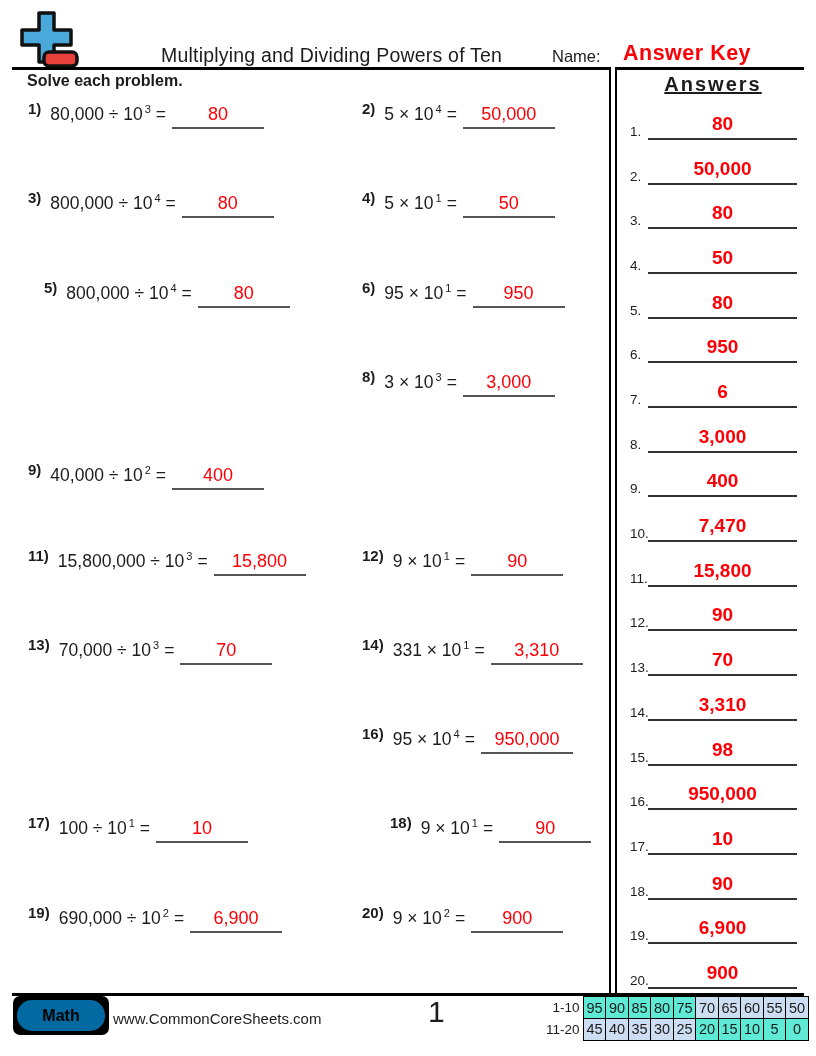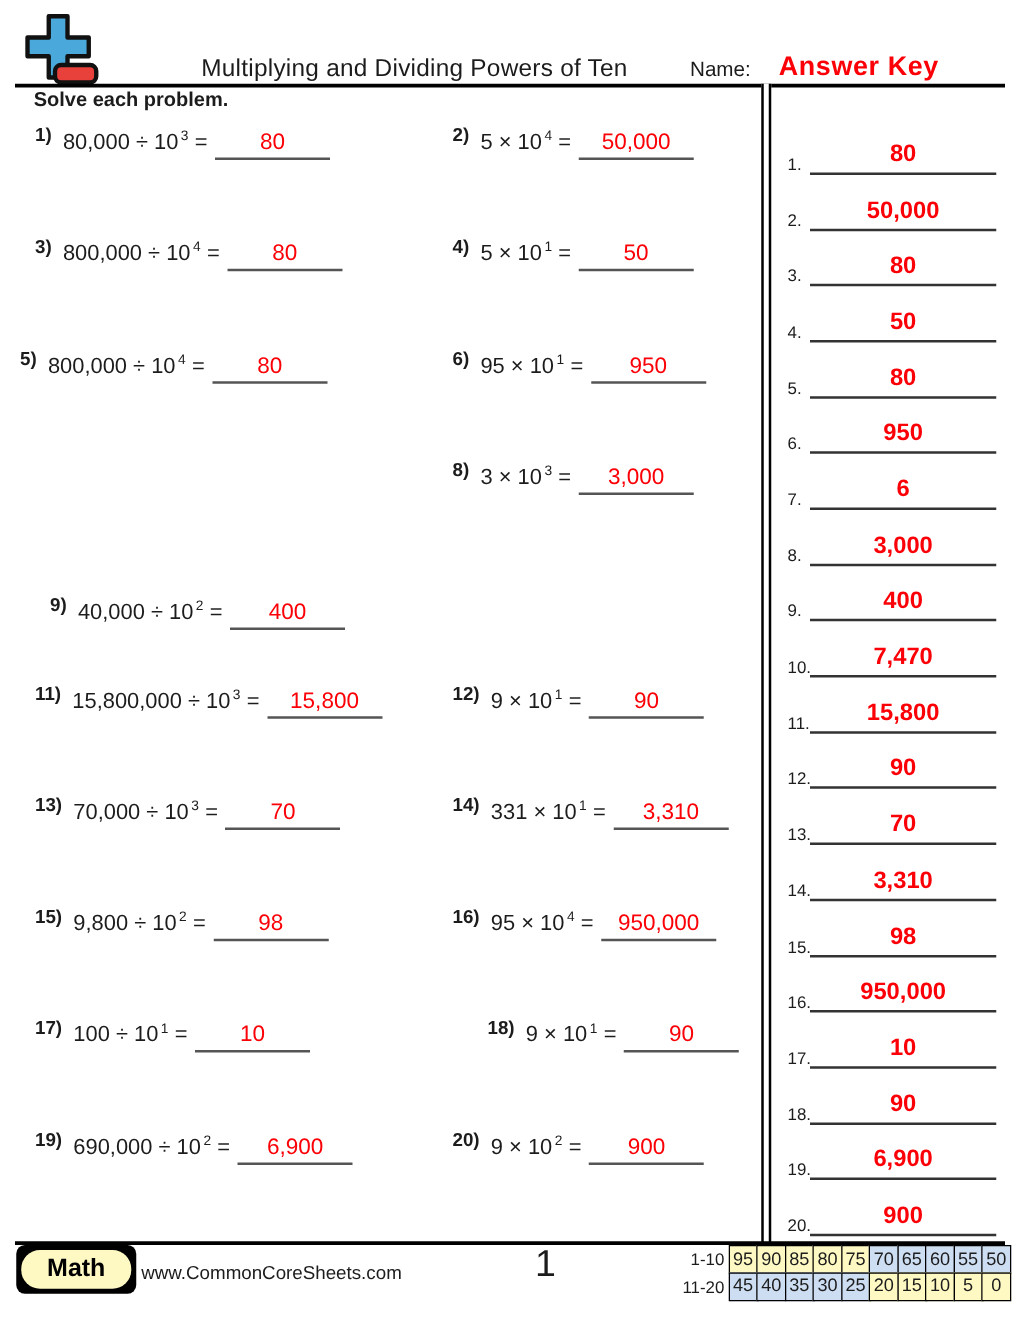--- a/index.html
+++ b/index.html
@@ -30,53 +30,54 @@
   .pnum { font-weight:bold; font-size:15px; vertical-align:6px; margin-right:9px; }
   .expr { font-size:17.5px; }
   .exp { font-size:11px; vertical-align:7px; margin-left:2px; }
   .eq { margin-left:5px; }
   .blank { display:inline-block; min-width:92px; border-bottom:2.2px solid #555;
     text-align:center; margin-left:6px; padding:0 8px 2px; }
   .ansval { color:var(--red,#f00); font-size:18px; }
 
   .footer-line { position:absolute; left:12px; right:12px; top:993px; height:2.5px; background:#000; }
   .badge { position:absolute; left:13px; top:996px; width:96px; height:39px; background:#000; border-radius:7px; }
-  .badge-inner { position:absolute; left:4px; right:4px; top:4px; bottom:4px; background:#fef9c3;
+  .badge-inner { position:absolute; left:4px; right:4px; top:4px; bottom:4px; background:#0369a1;
     border-radius:15px; display:flex; align-items:center; justify-content:center;
-    font-weight:bold; font-size:20px; color:#000; }
+    font-weight:bold; font-size:16px; color:#000; }
   .website { position:absolute; left:113px; top:1010px; font-size:15px; }
   .page-num { position:absolute; left:428px; top:995px; font-size:30px; }
 
   .grade-table { position:absolute; right:7px; top:996px; }
   .grade-row { display:flex; }
   .grade-row.second { margin-top:-1.5px; }
   .grade-label { width:44px; text-align:right; padding-right:3px; font-size:13.5px; line-height:23px; }
   .grade-cells { display:flex; }
   .gcell { width:24px; height:23px; border:1.5px solid #000; margin-left:-1.5px;
-    font-size:14.5px; display:flex; align-items:center; justify-content:center; background:#fef9c3; }
+    font-size:14.5px; display:flex; align-items:center; justify-content:center; background:#5eead4; }
   .gcell.first { margin-left:0; }
   .gcell.shaded { background:var(--shade,#cdddf2); }
 </style>
 </head>
 <body>
 
 <div class="page" id="page">
 
   <svg class="logo-svg" width="64" height="62" viewBox="0 0 64 62">
     <path d="M23 4 h15 v17 h17 v15 h-17 v17 h-15 v-17 h-17 v-15 h17 z" fill="#4aa9da" stroke="#111" stroke-width="3.5" stroke-linejoin="round"></path>
     <rect x="28" y="43" width="33" height="14" rx="5" fill="#e8413c" stroke="#111" stroke-width="3.5"></rect>
   </svg>
 
   <div class="title">Multiplying and Dividing Powers of Ten</div>
   <div class="name-label">Name:</div>
   <div class="answer-key">Answer Key</div>
   <div class="header-line"></div>
   <div class="instructions">Solve each problem.</div>
 
   <div class="divider"></div>
+  <div class="answers-title">Answers</div>
 
   <div class="footer-line"></div>
   <div class="badge">
     <div class="badge-inner">Math</div>
   </div>
   <div class="website">www.CommonCoreSheets.com</div>
   <div class="page-num">1</div>
 
   <div class="grade-table">
     <div class="grade-row">
@@ -108,29 +109,28 @@
           <span class="gcell">5</span>
           <span class="gcell">0</span>
         </span>
     </div>
   </div>
 
 <div class="problem" style="top: 100px; left: 28px;"><span class="pnum">1)</span><span class="expr"><span>80,000 ÷ 10</span><span class="exp">3</span><span class="eq">=</span></span><span class="blank"><span class="ansval">80</span></span></div>
     <div class="problem" style="top: 100px; left: 362px;"><span class="pnum">2)</span><span class="expr"><span>5 × 10</span><span class="exp">4</span><span class="eq">=</span></span><span class="blank"><span class="ansval">50,000</span></span></div>
     <div class="problem" style="top: 189.3px; left: 28px;"><span class="pnum">3)</span><span class="expr"><span>800,000 ÷ 10</span><span class="exp">4</span><span class="eq">=</span></span><span class="blank"><span class="ansval">80</span></span></div>
     <div class="problem" style="top: 189.3px; left: 362px;"><span class="pnum">4)</span><span class="expr"><span>5 × 10</span><span class="exp">1</span><span class="eq">=</span></span><span class="blank"><span class="ansval">50</span></span></div>
-    <div class="problem" style="top: 278.6px; left: 16px;"><span class="pnum">5)</span><span class="expr"><span>800,000 ÷ 10</span><span class="exp">4</span><span class="eq">=</span></span><span class="blank"><span class="ansval">80</span></span></div>
+    <div class="problem" style="top: 278.6px; left: 44px;"><span class="pnum">5)</span><span class="expr"><span>800,000 ÷ 10</span><span class="exp">4</span><span class="eq">=</span></span><span class="blank"><span class="ansval">80</span></span></div>
     <div class="problem" style="top: 278.6px; left: 362px;"><span class="pnum">6)</span><span class="expr"><span>95 × 10</span><span class="exp">1</span><span class="eq">=</span></span><span class="blank"><span class="ansval">950</span></span></div>
     <div class="problem" style="top: 367.9px; left: 362px;"><span class="pnum">8)</span><span class="expr"><span>3 × 10</span><span class="exp">3</span><span class="eq">=</span></span><span class="blank"><span class="ansval">3,000</span></span></div>
-    <div class="problem" style="top: 476px; left: 28px; margin-left: 12px;"><span class="pnum">9)</span><span class="expr"><span>40,000 ÷ 10</span><span class="exp">2</span><span class="eq">=</span></span><span class="blank"><span class="ansval">400</span></span></div>
+    <div class="problem" style="top: 461px; left: 28px;"><span class="pnum">9)</span><span class="expr"><span>40,000 ÷ 10</span><span class="exp">2</span><span class="eq">=</span></span><span class="blank"><span class="ansval">400</span></span></div>
     <div class="problem" style="top: 546.5px; left: 28px;"><span class="pnum">11)</span><span class="expr"><span>15,800,000 ÷ 10</span><span class="exp">3</span><span class="eq">=</span></span><span class="blank"><span class="ansval">15,800</span></span></div>
     <div class="problem" style="top: 546.5px; left: 362px;"><span class="pnum">12)</span><span class="expr"><span>9 × 10</span><span class="exp">1</span><span class="eq">=</span></span><span class="blank"><span class="ansval">90</span></span></div>
     <div class="problem" style="top: 635.8px; left: 28px;"><span class="pnum">13)</span><span class="expr"><span>70,000 ÷ 10</span><span class="exp">3</span><span class="eq">=</span></span><span class="blank"><span class="ansval">70</span></span></div>
     <div class="problem" style="top: 635.8px; left: 362px;"><span class="pnum">14)</span><span class="expr"><span>331 × 10</span><span class="exp">1</span><span class="eq">=</span></span><span class="blank"><span class="ansval">3,310</span></span></div>
-    <div class="problem" style="top: 725.1px; left: 28px;"><span class="pnum">15)</span><span class="expr"><span>9,800 ÷ 10</span><span class="exp">2</span><span class="eq">=</span></span><span class="blank"><span class="ansval">98</span></span></div>
     <div class="problem" style="top: 725.1px; left: 362px;"><span class="pnum">16)</span><span class="expr"><span>95 × 10</span><span class="exp">4</span><span class="eq">=</span></span><span class="blank"><span class="ansval">950,000</span></span></div>
     <div class="problem" style="top: 814.4px; left: 28px;"><span class="pnum">17)</span><span class="expr"><span>100 ÷ 10</span><span class="exp">1</span><span class="eq">=</span></span><span class="blank"><span class="ansval">10</span></span></div>
     <div class="problem" style="top: 814.4px; left: 362px; margin-left: 28px;"><span class="pnum">18)</span><span class="expr"><span>9 × 10</span><span class="exp">1</span><span class="eq">=</span></span><span class="blank"><span class="ansval">90</span></span></div>
     <div class="problem" style="top: 903.7px; left: 28px;"><span class="pnum">19)</span><span class="expr"><span>690,000 ÷ 10</span><span class="exp">2</span><span class="eq">=</span></span><span class="blank"><span class="ansval">6,900</span></span></div>
     <div class="problem" style="top: 903.7px; left: 362px;"><span class="pnum">20)</span><span class="expr"><span>9 × 10</span><span class="exp">2</span><span class="eq">=</span></span><span class="blank"><span class="ansval">900</span></span></div>
     <div class="answer-entry" style="top: 95px;">
       <span class="anum">1.</span>
       <span class="aline"><span class="aval">80</span></span>
     </div>
     <div class="answer-entry" style="top: 139.68px;">

